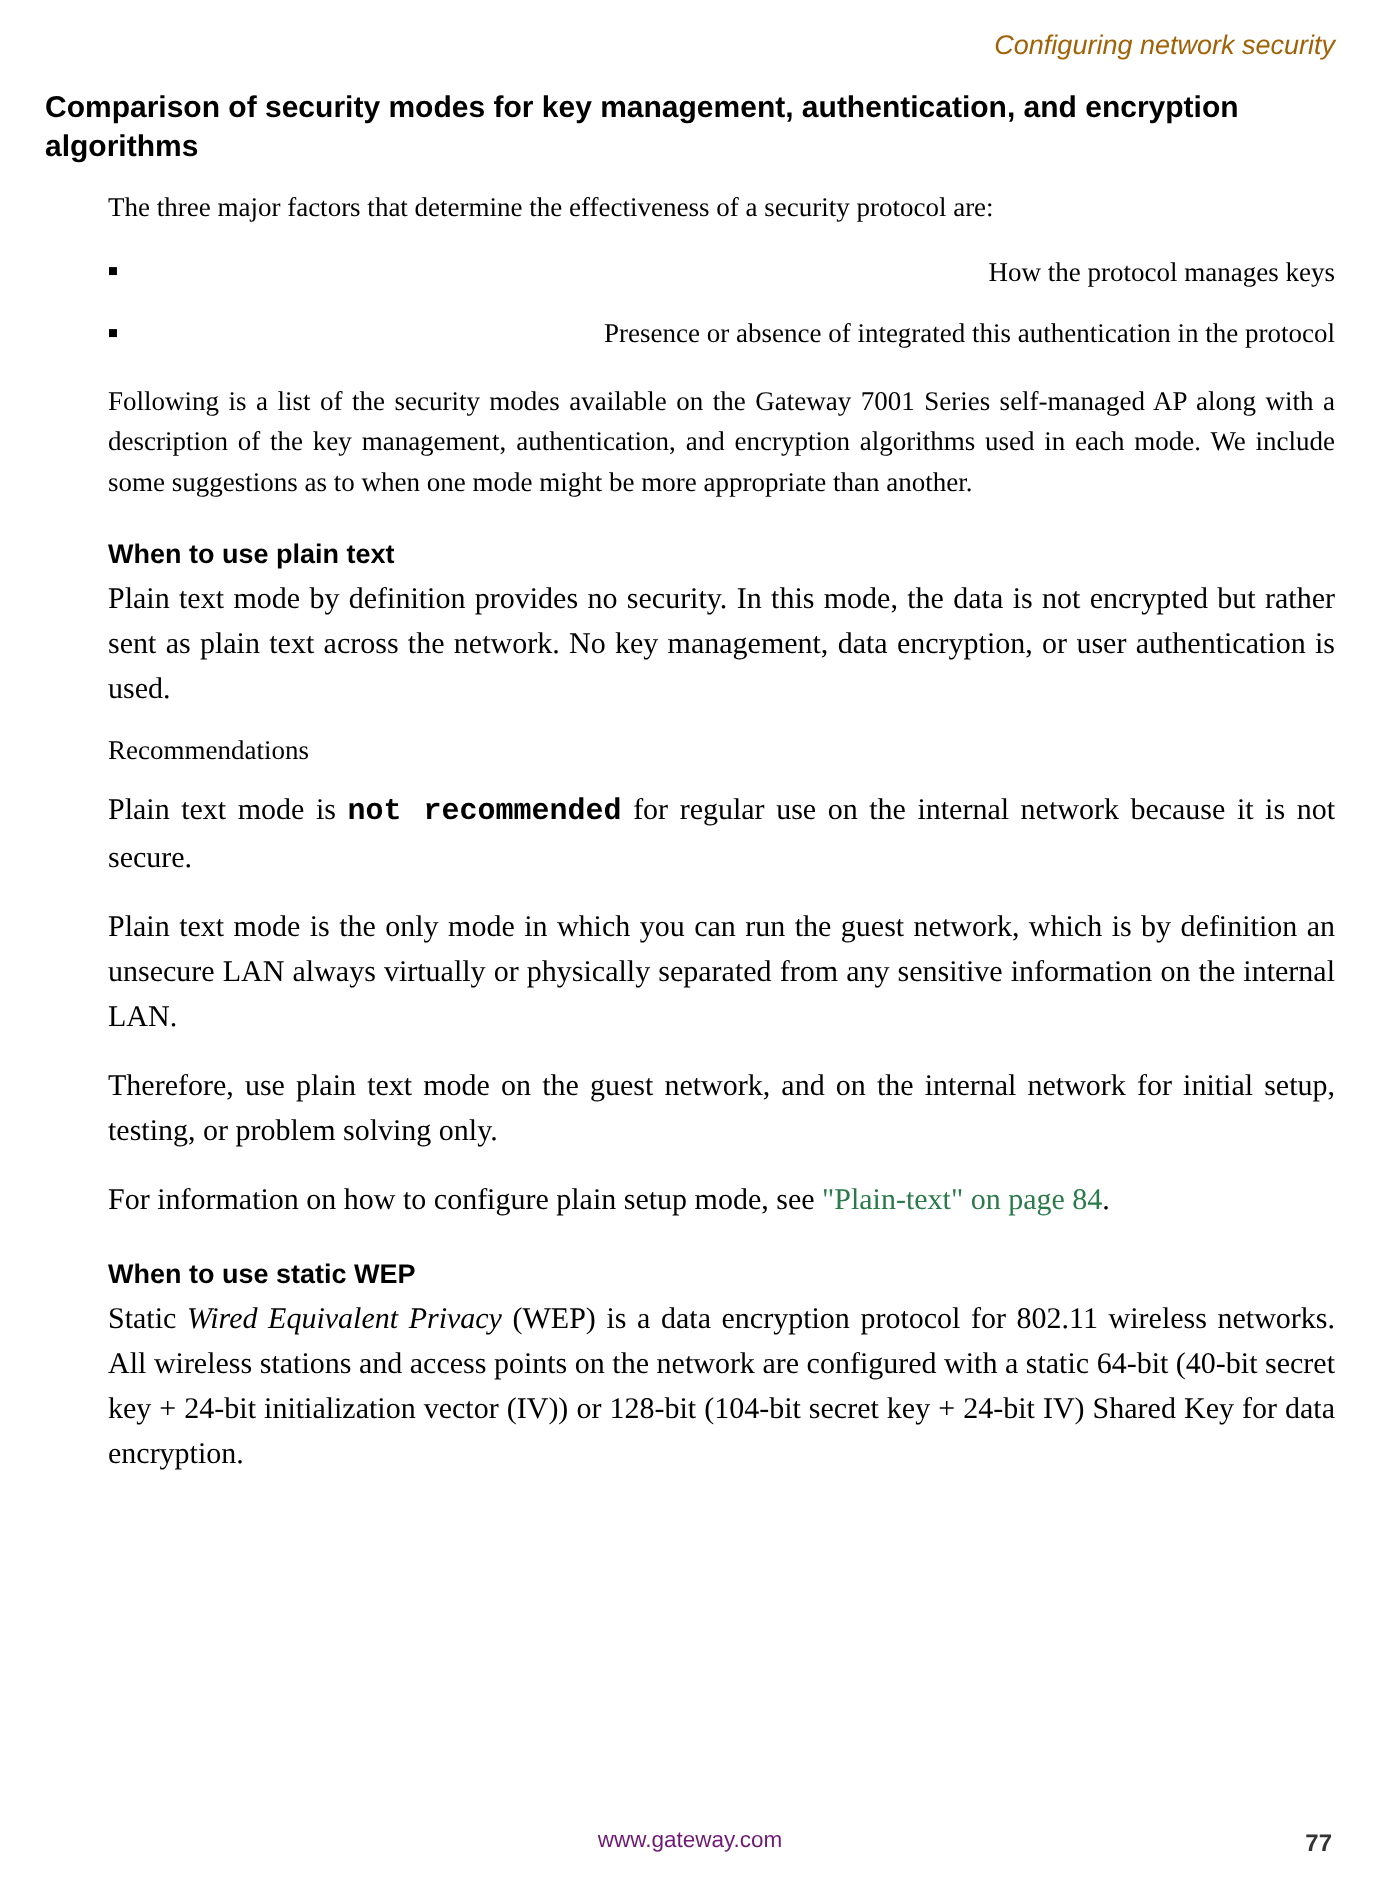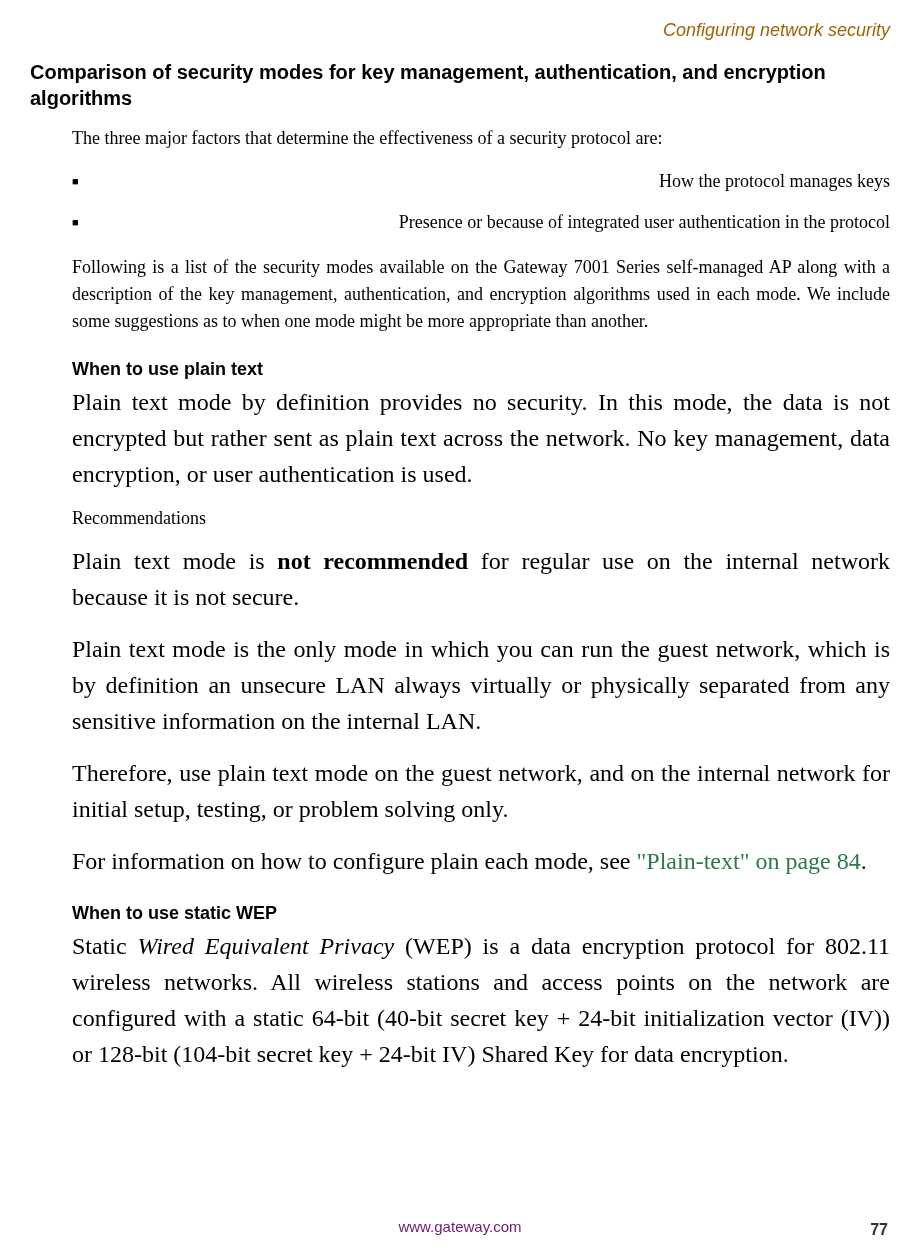--- a/index.html
+++ b/index.html
@@ -65,20 +65,21 @@
       margin-bottom: 4px;
       margin-top: 24px;
     }
     .recommendations-label {
       font-size: 18px;
       margin-left: 42px;
       margin-bottom: 14px;
     }
     .bold {
       font-weight: bold;
+      font-family: Liberation Mono, monospace;
     }
     .italic {
       font-style: italic;
     }
     .link-text {
       color: #2a7a4a;
     }
     .footer {
       position: absolute;
       bottom: 22px;
@@ -92,59 +93,59 @@
     .page-number {
       position: absolute;
       bottom: 18px;
       right: 32px;
       font-family: Arial, Helvetica, sans-serif;
       font-weight: bold;
       font-size: 16px;
       color: #333;
     }
     .inline-body {
-      font-size: 24px;
+      font-size: 20px;
       line-height: 1.5;
       margin-left: 42px;
       margin-bottom: 16px;
       text-align: justify;
     }
   </style>
 </head>
 <body>
 
 <div class="header-right">Configuring network security</div>
 
 <h2 class="section-heading">Comparison of security modes for key management, authentication, and encryption algorithms</h2>
 
 <p class="body-text">The three major factors that determine the effectiveness of a security protocol are:</p>
 
 <ul class="bullet-list">
   <li>How the protocol manages keys</li>
-  <li>Presence or because of integrated user authentication in the protocol</li>
+  <li>Presence or absence of integrated this authentication in the protocol</li>
 </ul>
 
 <p class="body-text">Following is a list of the security modes available on the Gateway 7001 Series self-managed AP along with a description of the key management, authentication, and encryption algorithms used in each mode. We include some suggestions as to when one mode might be more appropriate than another.</p>
 
 <h3 class="subsection-heading">When to use plain text</h3>
 
 <p class="inline-body">Plain text mode by definition provides no security. In this mode, the data is not encrypted but rather sent as plain text across the network. No key management, data encryption, or user authentication is used.</p>
 
 <p class="recommendations-label">Recommendations</p>
 
 <p class="inline-body">
   <span>Plain text mode is </span><span class="bold">not recommended</span><span> for regular use on the internal network because it is not secure.</span>
 </p>
 
 <p class="inline-body">Plain text mode is the only mode in which you can run the guest network, which is by definition an unsecure LAN always virtually or physically separated from any sensitive information on the internal LAN.</p>
 
 <p class="inline-body">Therefore, use plain text mode on the guest network, and on the internal network for initial setup, testing, or problem solving only.</p>
 
 <p class="inline-body">
-  <span>For information on how to configure plain each mode, see </span><span class="link-text">"Plain-text" on page 84</span><span>.</span>
+  <span>For information on how to configure plain setup mode, see </span><span class="link-text">"Plain-text" on page 84</span><span>.</span>
 </p>
 
 <h3 class="subsection-heading">When to use static WEP</h3>
 
 <p class="inline-body">
   <span>Static </span><span class="italic">Wired Equivalent Privacy</span><span> (WEP) is a data encryption protocol for 802.11 wireless networks. All wireless stations and access points on the network are configured with a static 64-bit (40-bit secret key + 24-bit initialization vector (IV)) or 128-bit (104-bit secret key + 24-bit IV) Shared Key for data encryption.</span>
 </p>
 
 <div class="footer">www.gateway.com</div>
 <div class="page-number">77</div>

